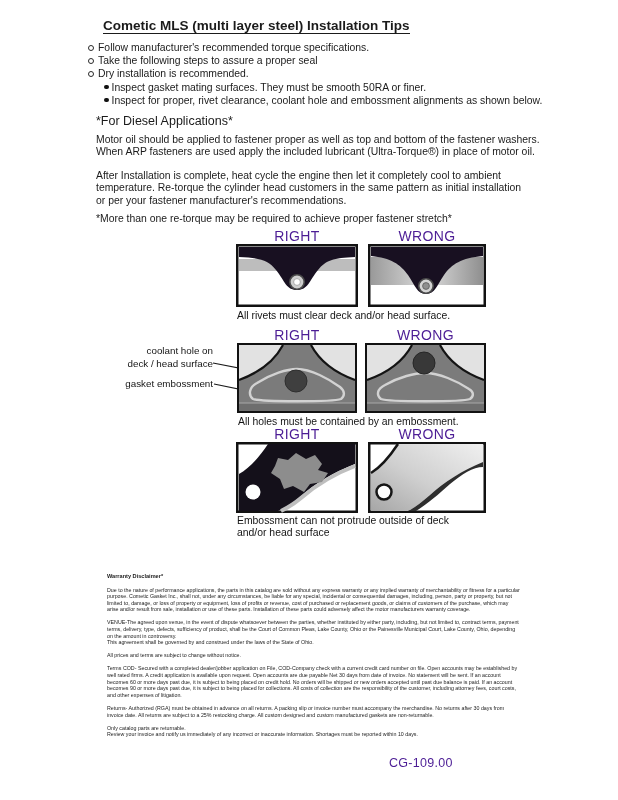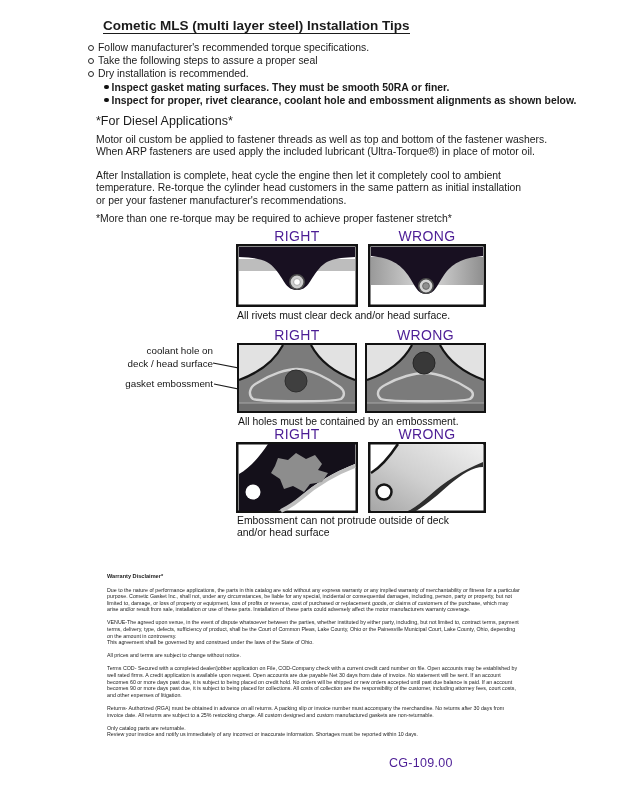--- a/index.html
+++ b/index.html
@@ -3,21 +3,21 @@
 <meta charset="utf-8">
 <style>
   html,body{margin:0;padding:0;background:#ffffff;}
   .page{position:relative;width:618px;height:800px;background:#ffffff;overflow:hidden;
         font-family:"Liberation Sans","DejaVu Sans",sans-serif;color:#1b1b1b;}
   .abs{position:absolute;}
   .title{position:absolute;left:96px;top:18px;font-size:13.5px;font-weight:700;
          border-bottom:1.6px solid #1b1b1b;padding-bottom:0;white-space:nowrap;margin-left:7px;}
   .bullets{position:absolute;left:88px;top:41px;}
   .brow{display:flex;align-items:flex-start;line-height:13.2px;font-size:10.4px;white-space:nowrap;}
-  .brow.sub{margin-left:16px;font-weight:bold;}
+  .brow.sub{margin-left:16px;}
   .ring{width:4px;height:4px;border:1px solid #2a2a2a;border-radius:50%;display:inline-block;
         margin:4px 4px 0 0;flex:0 0 auto;}
   .dot{width:4.5px;height:4.5px;background:#111;border-radius:50%;display:inline-block;
        margin:4px 3px 0 0;flex:0 0 auto;}
   .h2{position:absolute;left:96px;top:114px;font-size:12.5px;font-weight:400;white-space:nowrap;}
   .para{position:absolute;left:96px;font-size:10.4px;}
   .para .ln{line-height:12.4px;white-space:nowrap;}
   .dlabel{position:absolute;font-size:14px;letter-spacing:.4px;text-align:center;color:#4c1d95;}
   .dbox{position:absolute;}
   .dbox svg{display:block;}
@@ -57,21 +57,21 @@
     </div>
     <div class="brow sub">
       <span class="dot"></span>
       <span>Inspect for proper, rivet clearance, coolant hole and embossment alignments as shown below.</span>
     </div>
   </div>
 
   <div class="h2">*For Diesel Applications*</div>
 
   <div class="para" style="top:134px">
-    <div class="ln">Motor oil custom be applied to fastener threads as well as top and bottom of the fastener washers.</div>
+    <div class="ln">Motor oil should be applied to fastener proper as well as top and bottom of the fastener washers.</div>
     <div class="ln">When ARP fasteners are used apply the included lubricant (Ultra-Torque®) in place of motor oil.</div>
   </div>
 
   <div class="para" style="top:170px">
     <div class="ln">After Installation is complete, heat cycle the engine then let it completely cool to ambient</div>
     <div class="ln">temperature. Re-torque the cylinder head customers in the same pattern as initial installation</div>
     <div class="ln">or per your fastener manufacturer's recommendations.</div>
   </div>
 
   <div class="para" style="top:213px">

